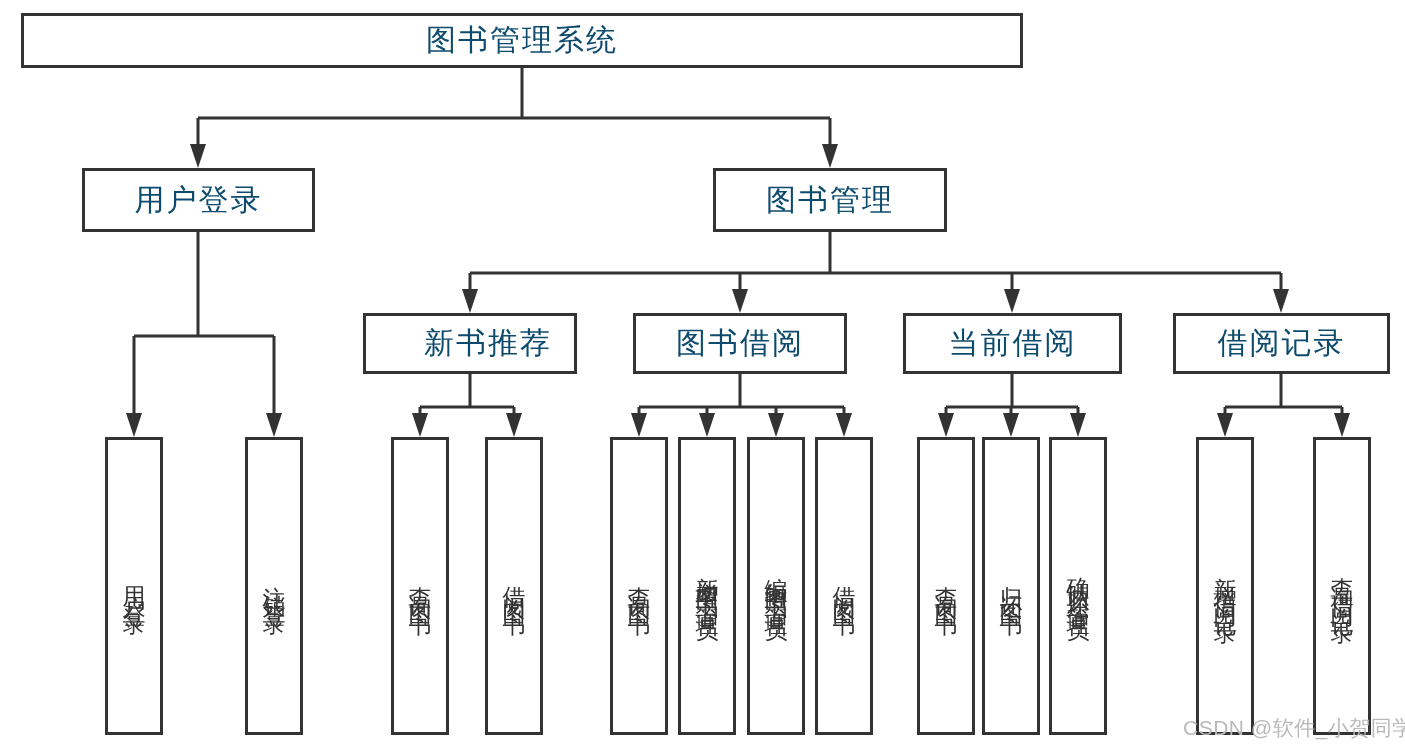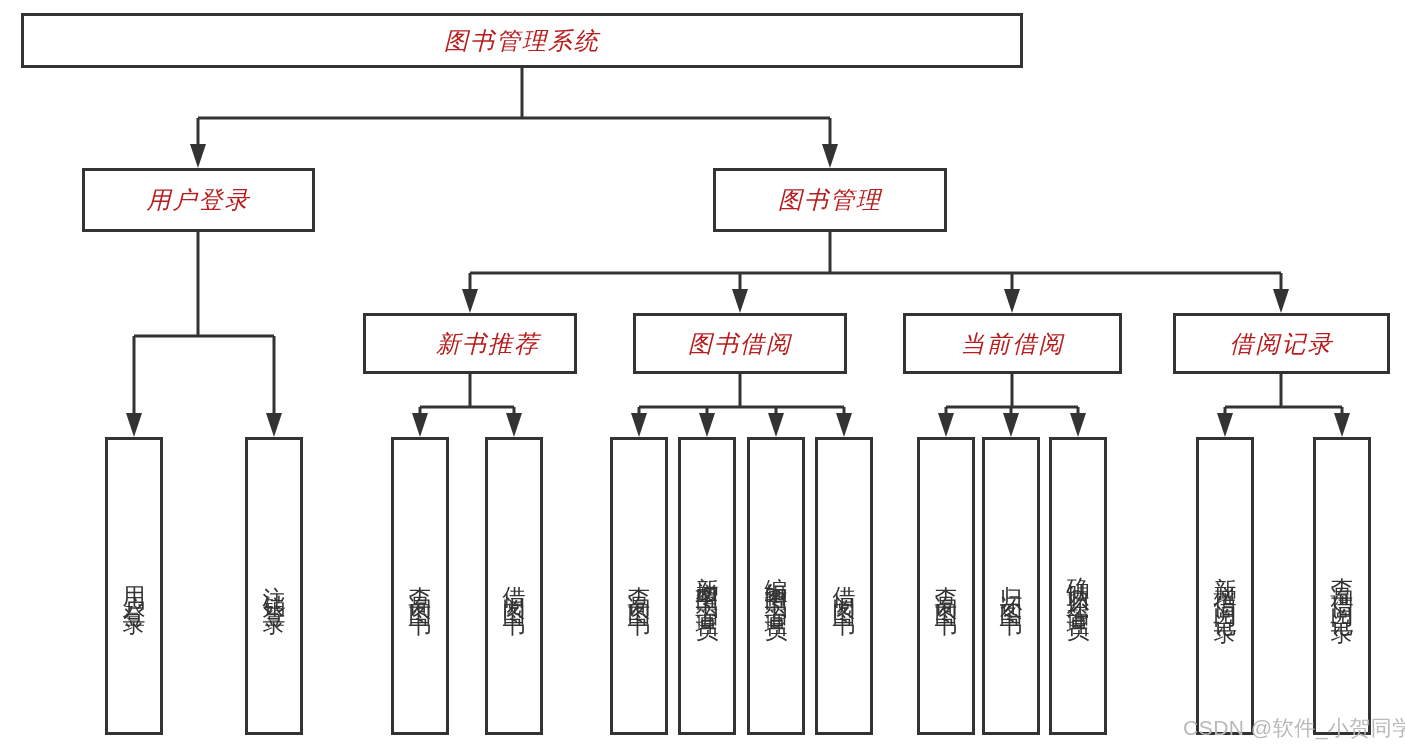--- a/index.html
+++ b/index.html
@@ -5,21 +5,21 @@
   html,body{margin:0;padding:0;background:#ffffff;}
   .canvas{
     position:relative;width:1405px;height:747px;background:#ffffff;overflow:hidden;
     font-family:"Liberation Sans",sans-serif;color:#333333;
   }
   .wires{position:absolute;left:0;top:0;z-index:0;}
   .node{
     position:absolute;box-sizing:border-box;background:#ffffff;border:3px solid #333333;
     display:flex;align-items:center;justify-content:center;z-index:1;
   }
-  .hlabel{font-size:24px;letter-spacing:2px;color:#b91c1c;white-space:nowrap;font-style:italic;}
+  .hlabel{font-size:30px;letter-spacing:2px;color:#0c4a6e;white-space:nowrap;}
   .root{left:21px;top:13px;width:1002px;height:55px;}
   .lvl2{top:168px;height:64px;}
   .n-user-login{left:82px;width:233px;}
   .n-book-mgmt{left:713px;width:234px;text-align:center;}
   .lvl3{top:313px;height:61px;}
   .n-new-books{left:363px;width:214px;padding-left:36px;}
   .n-book-borrow{left:633px;width:214px;}
   .n-current-borrow{left:903px;width:219px;text-align:center;}
   .n-borrow-records{left:1173px;width:217px;}
   .leaf{top:437px;width:58px;height:298px;}

